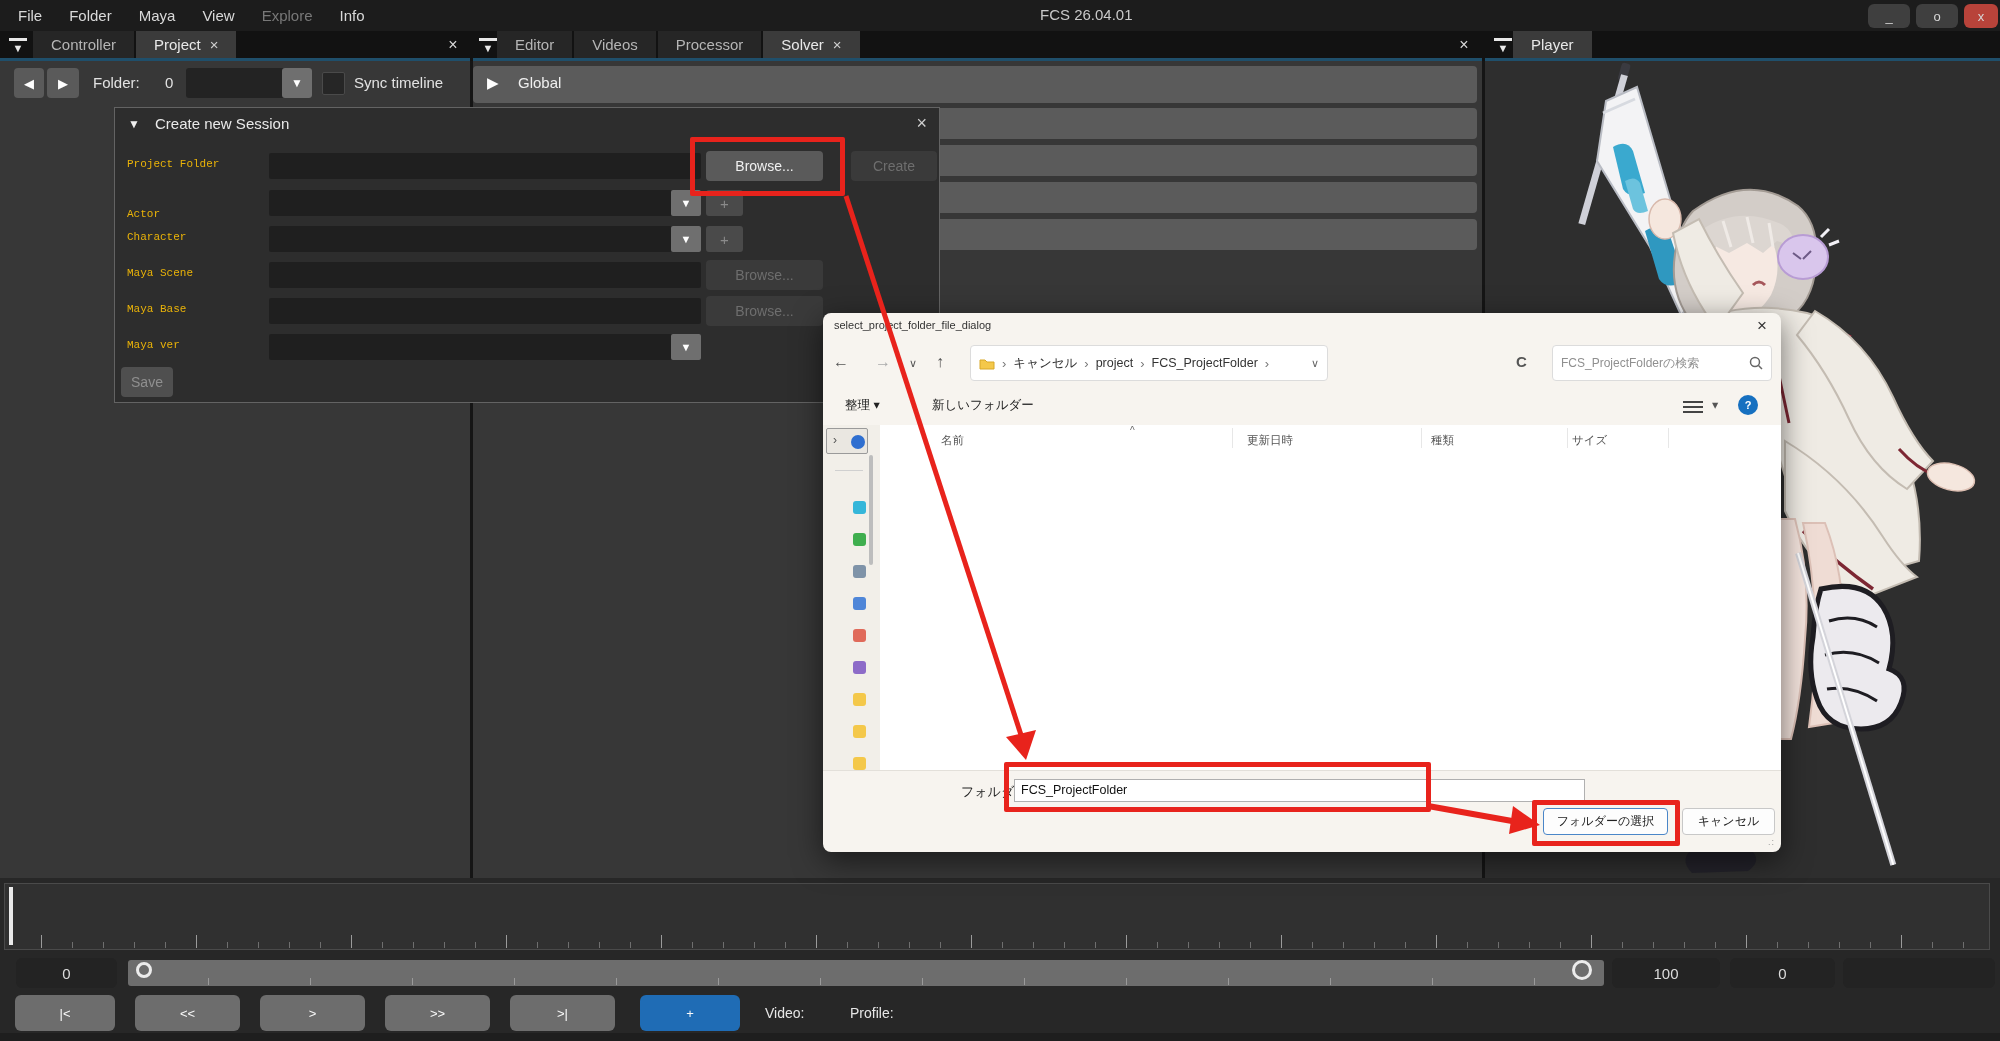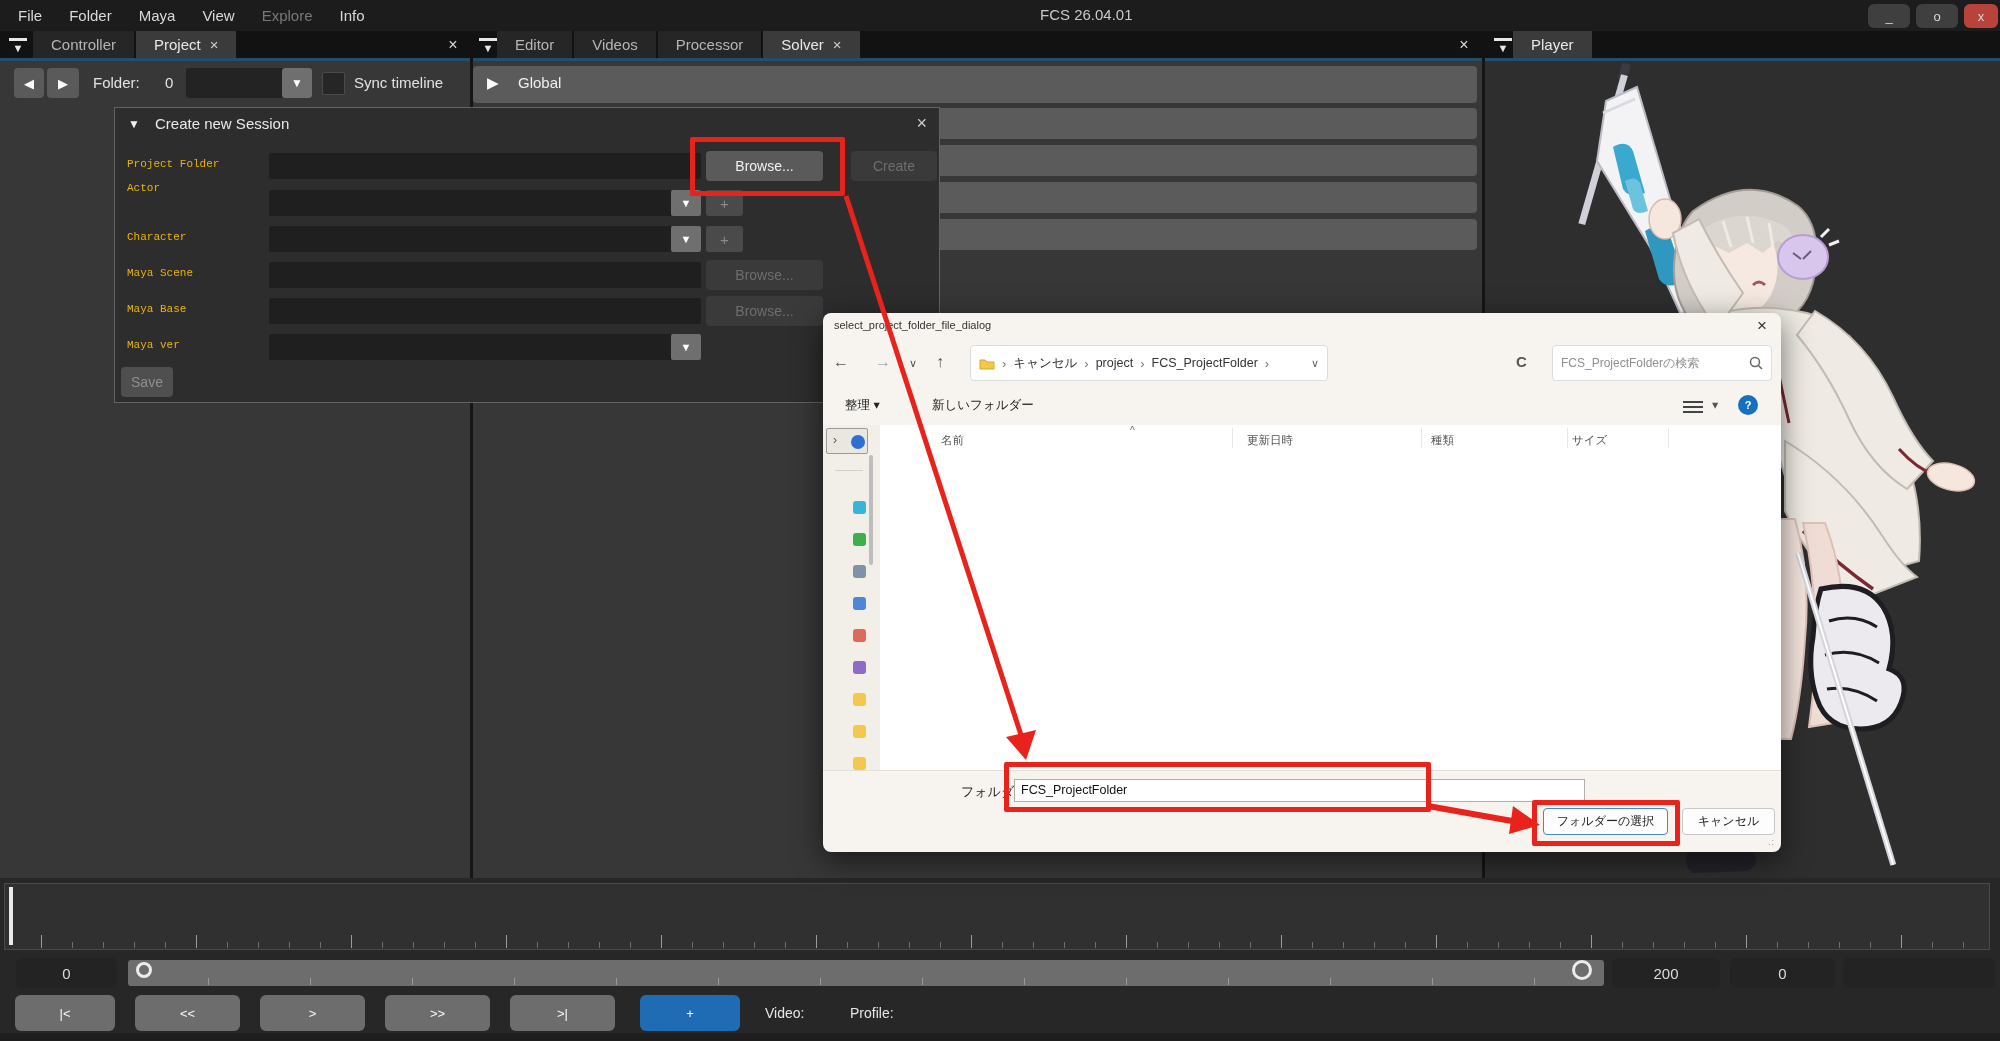--- a/index.html
+++ b/index.html
@@ -271,21 +271,21 @@
     <div class="sp-header">
       <span class="sp-caret">▼</span>
       <span class="sp-title">Create new Session</span>
       <span class="sp-close">×</span>
     </div>
     <span class="sp-label" style="top:50px;">Project Folder</span>
     <div class="sp-field" style="top:45px;"></div>
     <div class="sp-btn" style="left:591px;top:43px;width:117px;">Browse...</div>
     <div class="sp-btn disabled" style="left:736px;top:43px;width:86px;">Create</div>
 
-    <span class="sp-label" style="top:74px;">Actor</span>
+    <span class="sp-label" style="top:100px;">Actor</span>
     <div class="sp-field sp-combo" style="top:82px;">
       <div class="combo-btn">▼</div>
     </div>
     <div class="sp-plus" style="top:82px;">+</div>
 
     <span class="sp-label" style="top:123px;">Character</span>
     <div class="sp-field sp-combo" style="top:118px;">
       <div class="combo-btn">▼</div>
     </div>
     <div class="sp-plus" style="top:118px;">+</div>
@@ -467,21 +467,21 @@
         <div class="sl-tick" style="left: 590px;"></div>
         <div class="sl-tick" style="left: 692px;"></div>
         <div class="sl-tick" style="left: 794px;"></div>
         <div class="sl-tick" style="left: 896px;"></div>
         <div class="sl-tick" style="left: 998px;"></div>
         <div class="sl-tick" style="left: 1100px;"></div>
         <div class="sl-tick" style="left: 1202px;"></div>
         <div class="sl-tick" style="left: 1304px;"></div>
         <div class="sl-tick" style="left: 1406px;"></div>
       </div>
-    <div class="num-box" style="left:1612px;width:108px;">200</div>
+    <div class="num-box" style="left:1612px;width:108px;">100</div>
     <div class="num-box" style="left:1730px;width:105px;">0</div>
     <div class="num-box" style="left:1843px;width:152px;"></div>
     <div id="transport-row">
         <div class="tr-btn" style="left: 15px; width: 100px;">|&lt;</div>
         <div class="tr-btn" style="left: 135px; width: 105px;">&lt;&lt;</div>
         <div class="tr-btn" style="left: 260px; width: 105px;">&gt;</div>
         <div class="tr-btn" style="left: 385px; width: 105px;">&gt;&gt;</div>
         <div class="tr-btn" style="left: 510px; width: 105px;">&gt;|</div>
       </div>
     <div class="tr-btn plus" style="left:640px;width:100px;">+</div>

